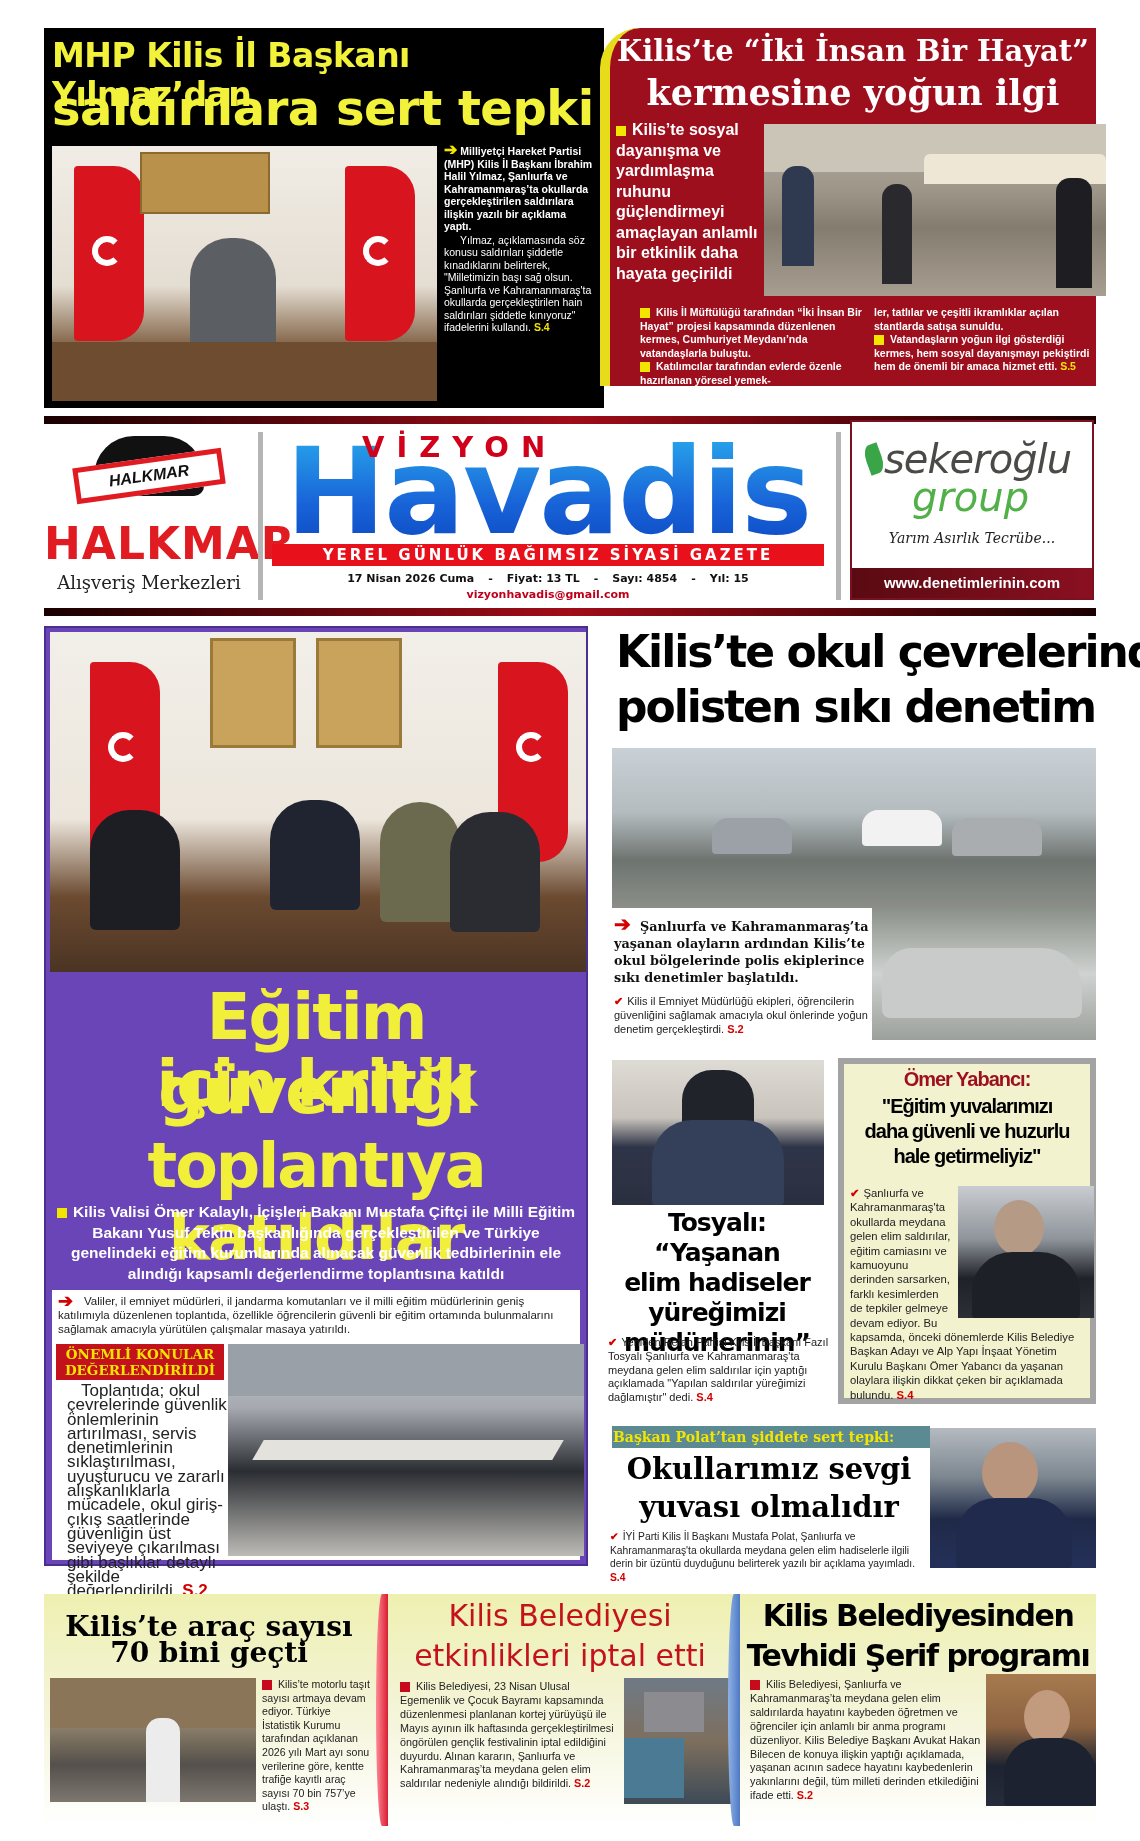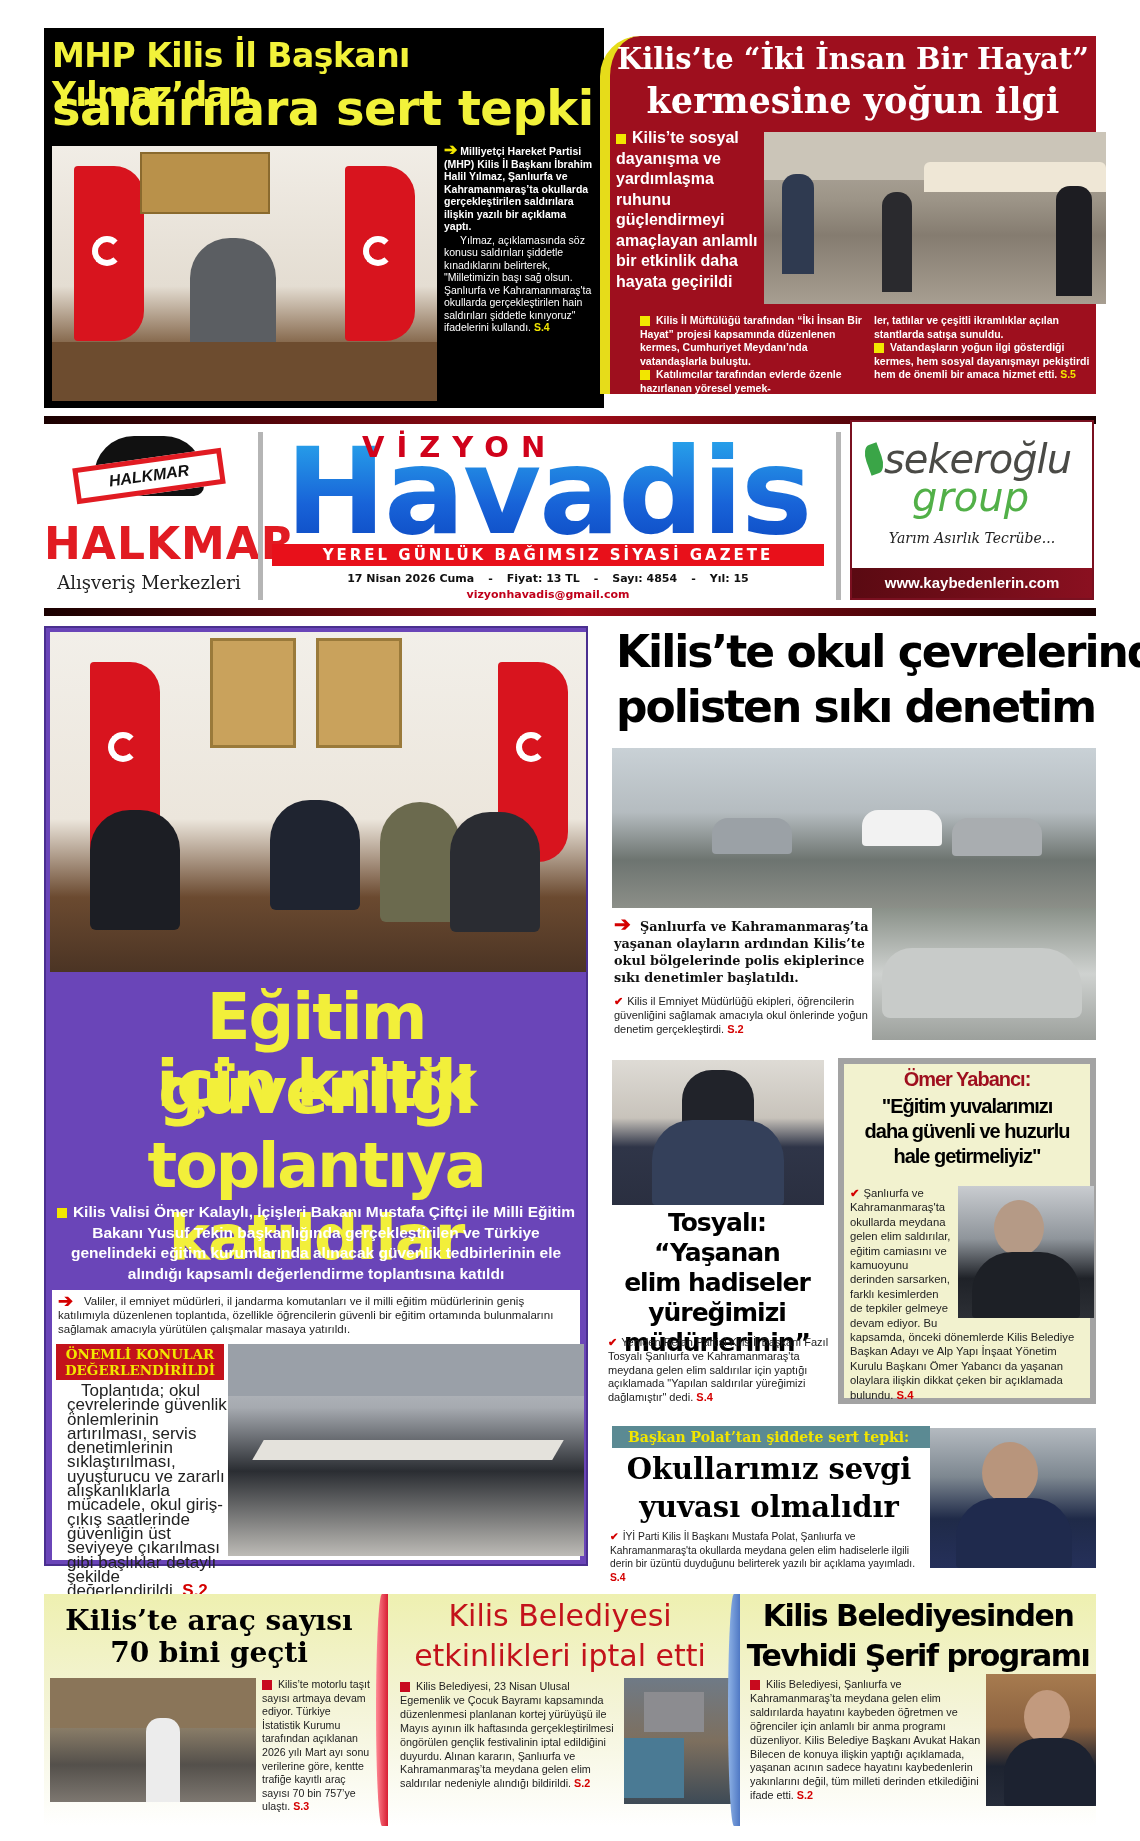--- a/index.html
+++ b/index.html
@@ -18,21 +18,21 @@
   #top-left .hl1 { font-size: 33px; top: 8px; letter-spacing: -0.5px; }
   #top-left .hl2 { font-size: 48px; top: 52px; letter-spacing: -0.5px; }
   #mhp-photo { left: 8px; top: 118px; width: 385px; height: 255px; background: linear-gradient(180deg,#f1ede6 0%, #e4ddd2 55%, #7a5a3c 80%, #5d452e 100%); }
   .flag { position: absolute; width: 70px; height: 175px; background: #d8141e; border-radius: 4px 30px 30px 4px; }
   .flag .moon { position: absolute; width: 30px; height: 30px; border-radius: 50%; border: 6px solid #fff; border-right-color: transparent; top: 70px; left: 18px; }
   #top-left .side { position: absolute; left: 400px; top: 116px; width: 152px; color: #fff; font-size: 10.5px; line-height: 12.5px; }
   #top-left .side b { font-size: 10.5px; }
   .arrow-y { color: #f2e600; font-weight: 700; font-size: 16px; }
 
   
-  #top-right { left: 600px; top: 36px; width: 496px; height: 358px; background: #9e0f1e; border-left: 10px solid #e6dc1a; border-radius: 40px 0 0 0; }
+  #top-right { left: 600px; top: 28px; width: 496px; height: 358px; background: #9e0f1e; border-left: 10px solid #e6dc1a; border-radius: 40px 0 0 0; }
   #top-right .hl { position: absolute; left: 0; right: 0; text-align: center; color: #fff; font-family: "DejaVu Serif", serif; font-weight: 700; }
   #top-right .hl1 { top: 6px; font-size: 29px; }
   #top-right .hl2 { top: 44px; font-size: 35px; }
   #top-right .lead { position: absolute; left: 6px; top: 92px; width: 150px; color: #fff; font-weight: 700; font-size: 16px; line-height: 20.5px; }
   #kermes-photo { left: 154px; top: 96px; width: 342px; height: 172px; background: linear-gradient(180deg,#b8b1a6 0%, #9c9487 40%, #857c70 60%, #a79e91 100%); }
   #top-right .col { position: absolute; top: 278px; width: 230px; color: #fff; font-weight: 700; font-size: 10.5px; line-height: 13.5px; }
 
   
   .rule-dark { left: 44px; width: 1052px; height: 8px; background: linear-gradient(90deg,#1a0000,#a00c18 50%,#1a0000); }
   #halkmar { left: 44px; top: 426px; width: 210px; height: 180px; }
@@ -83,21 +83,21 @@
   #tosyali-hl div { font-weight: 700; font-size: 25px; line-height: 30px; letter-spacing: -1px; color: #000; font-family: "DejaVu Sans", sans-serif; }
   #tosyali-body { left: 608px; top: 1336px; width: 224px; font-size: 11px; line-height: 13.8px; color: #222; }
 
   #yabanci { left: 838px; top: 1058px; width: 258px; height: 346px; background: #f2f2cf; border: 6px solid #a3a3a3; }
   #yabanci .name { position: absolute; left: 0; right: 0; top: 4px; text-align: center; color: #9e0f1e; font-weight: 700; font-size: 20px; letter-spacing: -1px; }
   #yabanci .quote { position: absolute; left: 0; right: 0; top: 30px; text-align: center; color: #000; font-weight: 700; font-size: 20px; line-height: 25px; letter-spacing: -1px; }
   #yabanci-photo { left: 114px; top: 122px; width: 136px; height: 132px; background: linear-gradient(180deg,#c9ccd0 0%, #8f959b 40%, #1f2228 70%, #2c2f35 100%); }
   #yabanci .body { position: absolute; left: 6px; top: 122px; width: 240px; font-size: 11.3px; line-height: 14.4px; color: #222; }
   #yabanci .body .float { float: right; width: 138px; height: 134px; }
 
-  #polat-kicker { left: 612px; top: 1426px; width: 318px; height: 22px; background: #5b8a93; color: #f2e600; font-family: "DejaVu Serif", serif; font-weight: 700; font-size: 14px; line-height: 22px; padding-left: 16px; white-space: nowrap; }
+  #polat-kicker { left: 612px; top: 1426px; width: 318px; height: 22px; background: #5b8a93; color: #f2e600; font-family: "DejaVu Serif", serif; font-weight: 700; font-size: 14px; line-height: 22px; padding-left: 1px; white-space: nowrap; }
   #polat-hl { left: 606px; top: 1450px; width: 326px; text-align: center; }
   #polat-hl div { font-family: "DejaVu Serif", serif; font-weight: 700; font-size: 29px; line-height: 38px; color: #000; white-space: nowrap; }
   #polat-body { left: 610px; top: 1530px; width: 322px; font-size: 10.3px; line-height: 13.5px; color: #222; }
   #polat-photo { left: 930px; top: 1428px; width: 166px; height: 140px; background: linear-gradient(180deg,#b4bac0 0%, #7d8790 35%, #1f2a48 65%, #25305a 100%); }
 
   
   #bottom { left: 44px; top: 1594px; width: 1052px; height: 232px; background: linear-gradient(180deg,#eef0b0 0%, #f4f4d8 50%, #ffffff 100%); }
   .bsep { position: absolute; top: 0; width: 12px; height: 232px; border-radius: 60% 0 0 60%; }
   #b1 .hl, #b3 .hl { font-weight: 700; color: #000; }
   #b1 { left: 0; top: 0; width: 330px; height: 232px; }
@@ -178,21 +178,21 @@
   </div>
   <div class="email">vizyonhavadis@gmail.com</div>
 </div>
 <div class="vrule" style="left:836px;top:432px;height:168px;"></div>
 
 <div id="seker" class="abs">
   <div class="leaf"></div>
   <div class="logo1">sekeroğlu</div>
   <div class="logo2">group</div>
   <div class="tag">Yarım Asırlık Tecrübe...</div>
-  <div class="url">www.kaybedenlerin.com</div>
+  <div class="url">www.denetimlerinin.com</div>
 </div>
 
 <div class="abs rule-dark" style="top:608px;"></div>
 
 <div id="lead" class="abs">
   <div id="lead-photo" class="abs photo">
     <div class="abs" style="left:160px;top:6px;width:86px;height:110px;background:#c9a25c;border:3px solid #9a7a3a;"></div>
     <div class="abs" style="left:266px;top:6px;width:86px;height:110px;background:#c9a25c;border:3px solid #9a7a3a;"></div>
     <div class="flag" style="left:40px;top:30px;height:200px;">
         <div class="moon"></div>
@@ -275,21 +275,21 @@
   <div>yuvası olmalıdır</div>
 </div>
 <div id="polat-body" class="abs"><span class="check">✔</span><span>İYİ Parti Kilis İl Başkanı Mustafa Polat, Şanlıurfa ve Kahramanmaraş'ta okullarda meydana gelen elim hadiselerle ilgili derin bir üzüntü duyduğunu belirterek yazılı bir açıklama yayımladı.</span> <span class="src">S.4</span></div>
 <div id="polat-photo" class="abs photo">
   <div class="abs" style="left:52px;top:14px;width:56px;height:62px;background:#b8957c;border-radius:50%;"></div>
   <div class="abs" style="left:26px;top:70px;width:116px;height:70px;background:#1f2a4d;border-radius:40px 40px 4px 4px;"></div>
 </div>
 
 <div id="bottom" class="abs">
   <div id="b1" class="abs">
-    <div class="hl" style="top:8px;">Kilis’te araç sayısı</div>
+    <div class="hl" style="top:14px;">Kilis’te araç sayısı</div>
     <div class="hl" style="top:40px;">70 bini geçti</div>
     <div id="b1-photo" class="abs photo">
       <div class="abs" style="left:0;top:0;width:206px;height:50px;background:#8a7559;"></div>
       <div class="abs" style="left:96px;top:40px;width:34px;height:84px;background:#ececec;border-radius:14px 14px 0 0;"></div>
     </div>
     <div class="body"><span class="bullet-r"></span><span>Kilis’te motorlu taşıt sayısı artmaya devam ediyor. Türkiye İstatistik Kurumu tarafından açıklanan 2026 yılı Mart ayı sonu verilerine göre, kentte trafiğe kayıtlı araç sayısı 70 bin 757’ye ulaştı.</span> <span class="src">S.3</span></div>
   </div>
   <div class="bsep" style="left:332px;background:linear-gradient(90deg,#ff8a96,#d81e32);"></div>
   <div id="b2" class="abs">
     <div class="hl" style="top:2px;">Kilis Belediyesi</div>

